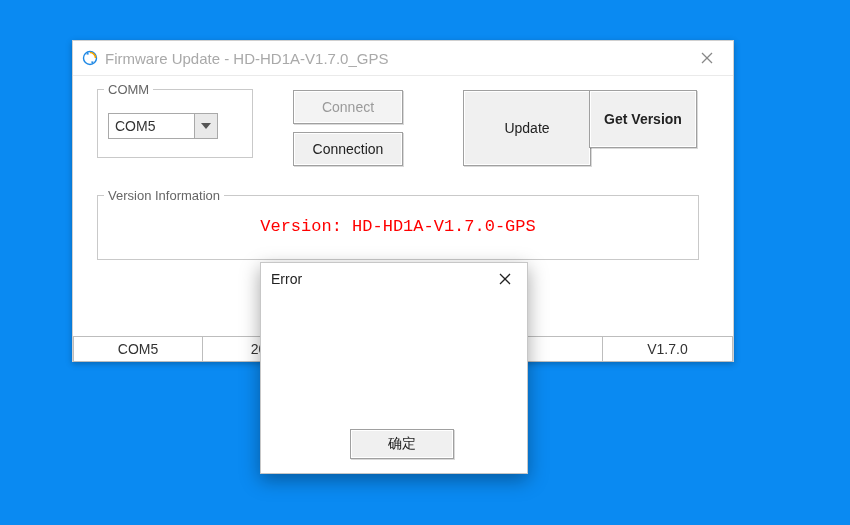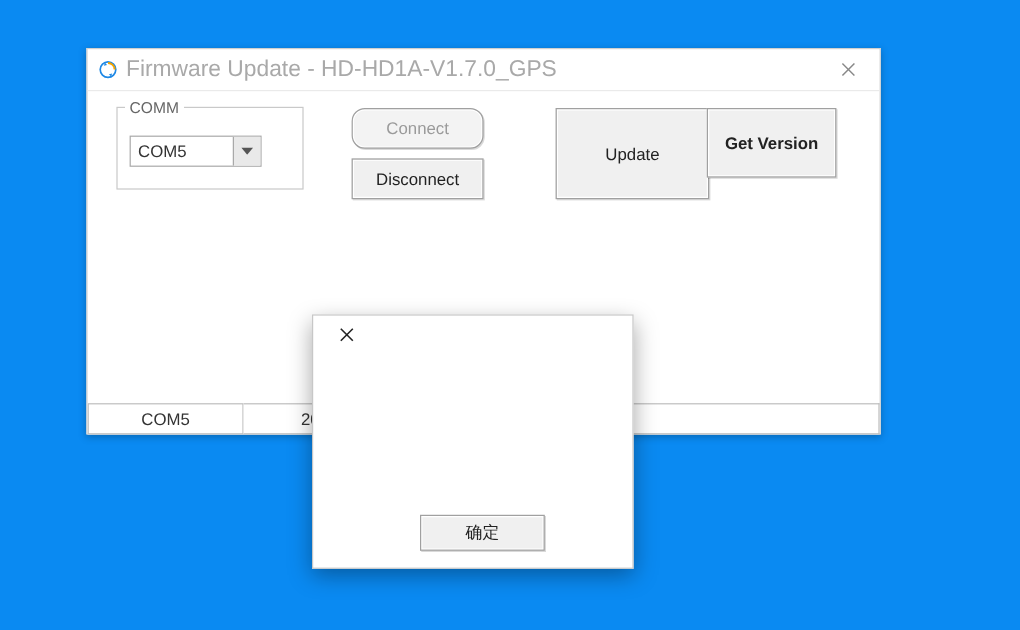--- a/index.html
+++ b/index.html
@@ -16,21 +16,21 @@
     background:#fff;
     border:1px solid #d0d0d0;
     box-shadow:0 2px 6px rgba(0,0,0,0.25);
   }
   .titlebar{
     height:34px;
     display:flex;
     align-items:center;
     padding:0 6px 0 8px;
     color:#a9a9a9;
-    font-size:19px;
+    font-size:15px;
     border-bottom:1px solid #eaeaea;
   }
   .titlebar .icon{
     width:18px;height:18px;
     margin-right:6px;
     display:flex;align-items:center;justify-content:center;
   }
   .titlebar .title{flex:1;}
   .titlebar .close{
     width:40px;height:28px;
@@ -88,21 +88,20 @@
     display:flex;align-items:center;justify-content:center;
     font-size:14px;
     color:#222;
     cursor:pointer;
     box-sizing:border-box;
   }
   .btn.disabled{
     color:#9a9a9a;
     background:#f3f3f3;
     cursor:default;
-    border-radius:11px;
   }
   .btn-connect{
     position:absolute; left:220px; top:14px;
     width:110px; height:34px;
   }
   .btn-disconnect{
     position:absolute; left:220px; top:56px;
     width:110px; height:34px;
   }
   .btn-update{
@@ -219,40 +218,46 @@
             <polygon points="0,0 10,0 5,6" fill="#555"></polygon>
           </svg>
         </span>
       </div>
     </fieldset>
 
     <div class="btn btn-connect disabled">
       <span>Connect</span>
     </div>
     <div class="btn btn-disconnect">
-      <span>Disconnect</span>
+      <span>Connection</span>
     </div>
     <div class="btn btn-update">
       <span>Update</span>
     </div>
     <div class="btn btn-getver">
       <span>Get Version</span>
     </div>
 
+    <fieldset class="verinfo">
+      <legend>Version Information</legend>
+      <div class="verstring">Version: HD-HD1A-V1.7.0-GPS</div>
+    </fieldset>
 
     <div class="statusbar">
       <div class="cell c1">COM5</div>
       <div class="cell c2">202</div>
       <div class="cell c3"></div>
+      <div class="cell c4">V1.7.0</div>
     </div>
   </div>
 </div>
 
 <div class="error-window">
   <div class="etitlebar">
+    <span class="etitle">Error</span>
     <span class="eclose">
       <svg width="12" height="12" viewBox="0 0 12 12">
         <line x1="1" y1="1" x2="11" y2="11" stroke="#222" stroke-width="1.3"></line>
         <line x1="11" y1="1" x2="1" y2="11" stroke="#222" stroke-width="1.3"></line>
       </svg>
     </span>
   </div>
   <div class="ebtn-row">
     <div class="btn ok-btn">
       <span>确定</span>

